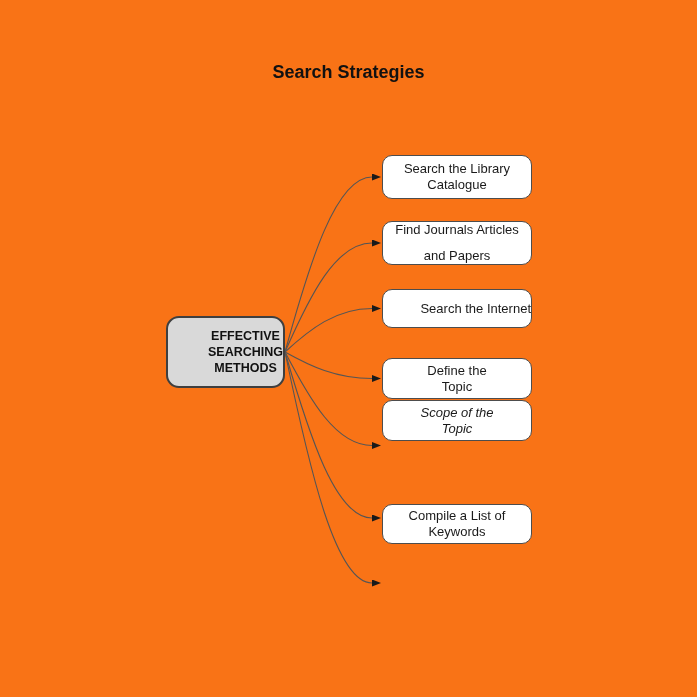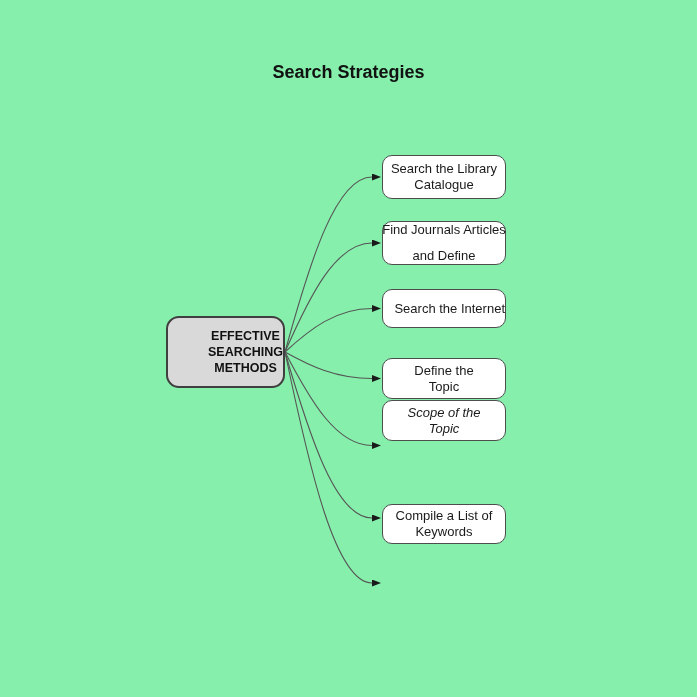--- a/index.html
+++ b/index.html
@@ -4,21 +4,21 @@
 <style>
   html, body {
     margin: 0;
     padding: 0;
     background: #ffffff;
   }
   .canvas {
     position: relative;
     width: 697px;
     height: 697px;
-    background: #86efac;
+    background: #f97316;
     font-family: "Liberation Sans", sans-serif;
     overflow: hidden;
   }
   .title {
     position: absolute;
     top: 60px;
     left: 0;
     width: 697px;
     margin: 0;
     text-align: center;
@@ -55,21 +55,21 @@
     font-size: 12.5px;
     font-weight: bold;
     line-height: 16px;
     color: #111111;
     text-align: center;
     padding-left: 40px;
   }
   .leaf-node {
     position: absolute;
     left: 382px;
-    width: 124px;
+    width: 150px;
     box-sizing: border-box;
     background: #ffffff;
     border: 1.4px solid #4d4d4d;
     border-radius: 10px;
     display: flex;
     flex-direction: column;
     align-items: center;
     justify-content: center;
     font-size: 13px;
     line-height: 16px;
@@ -113,21 +113,21 @@
     <div class="node-line">METHODS</div>
   </div>
 
   <div class="leaf-node n1">
     <div class="node-line">Search the Library</div>
     <div class="node-line">Catalogue</div>
   </div>
 
   <div class="leaf-node n2">
     <div class="node-line">Find Journals Articles</div>
-    <div class="node-line">and Define</div>
+    <div class="node-line">and Papers</div>
   </div>
 
   <div class="leaf-node n3">
     <div class="node-line">Search the Internet</div>
     <div class="node-line"></div>
   </div>
 
   <div class="leaf-node n4">
     <div class="node-line">Define the</div>
     <div class="node-line">Topic</div>

